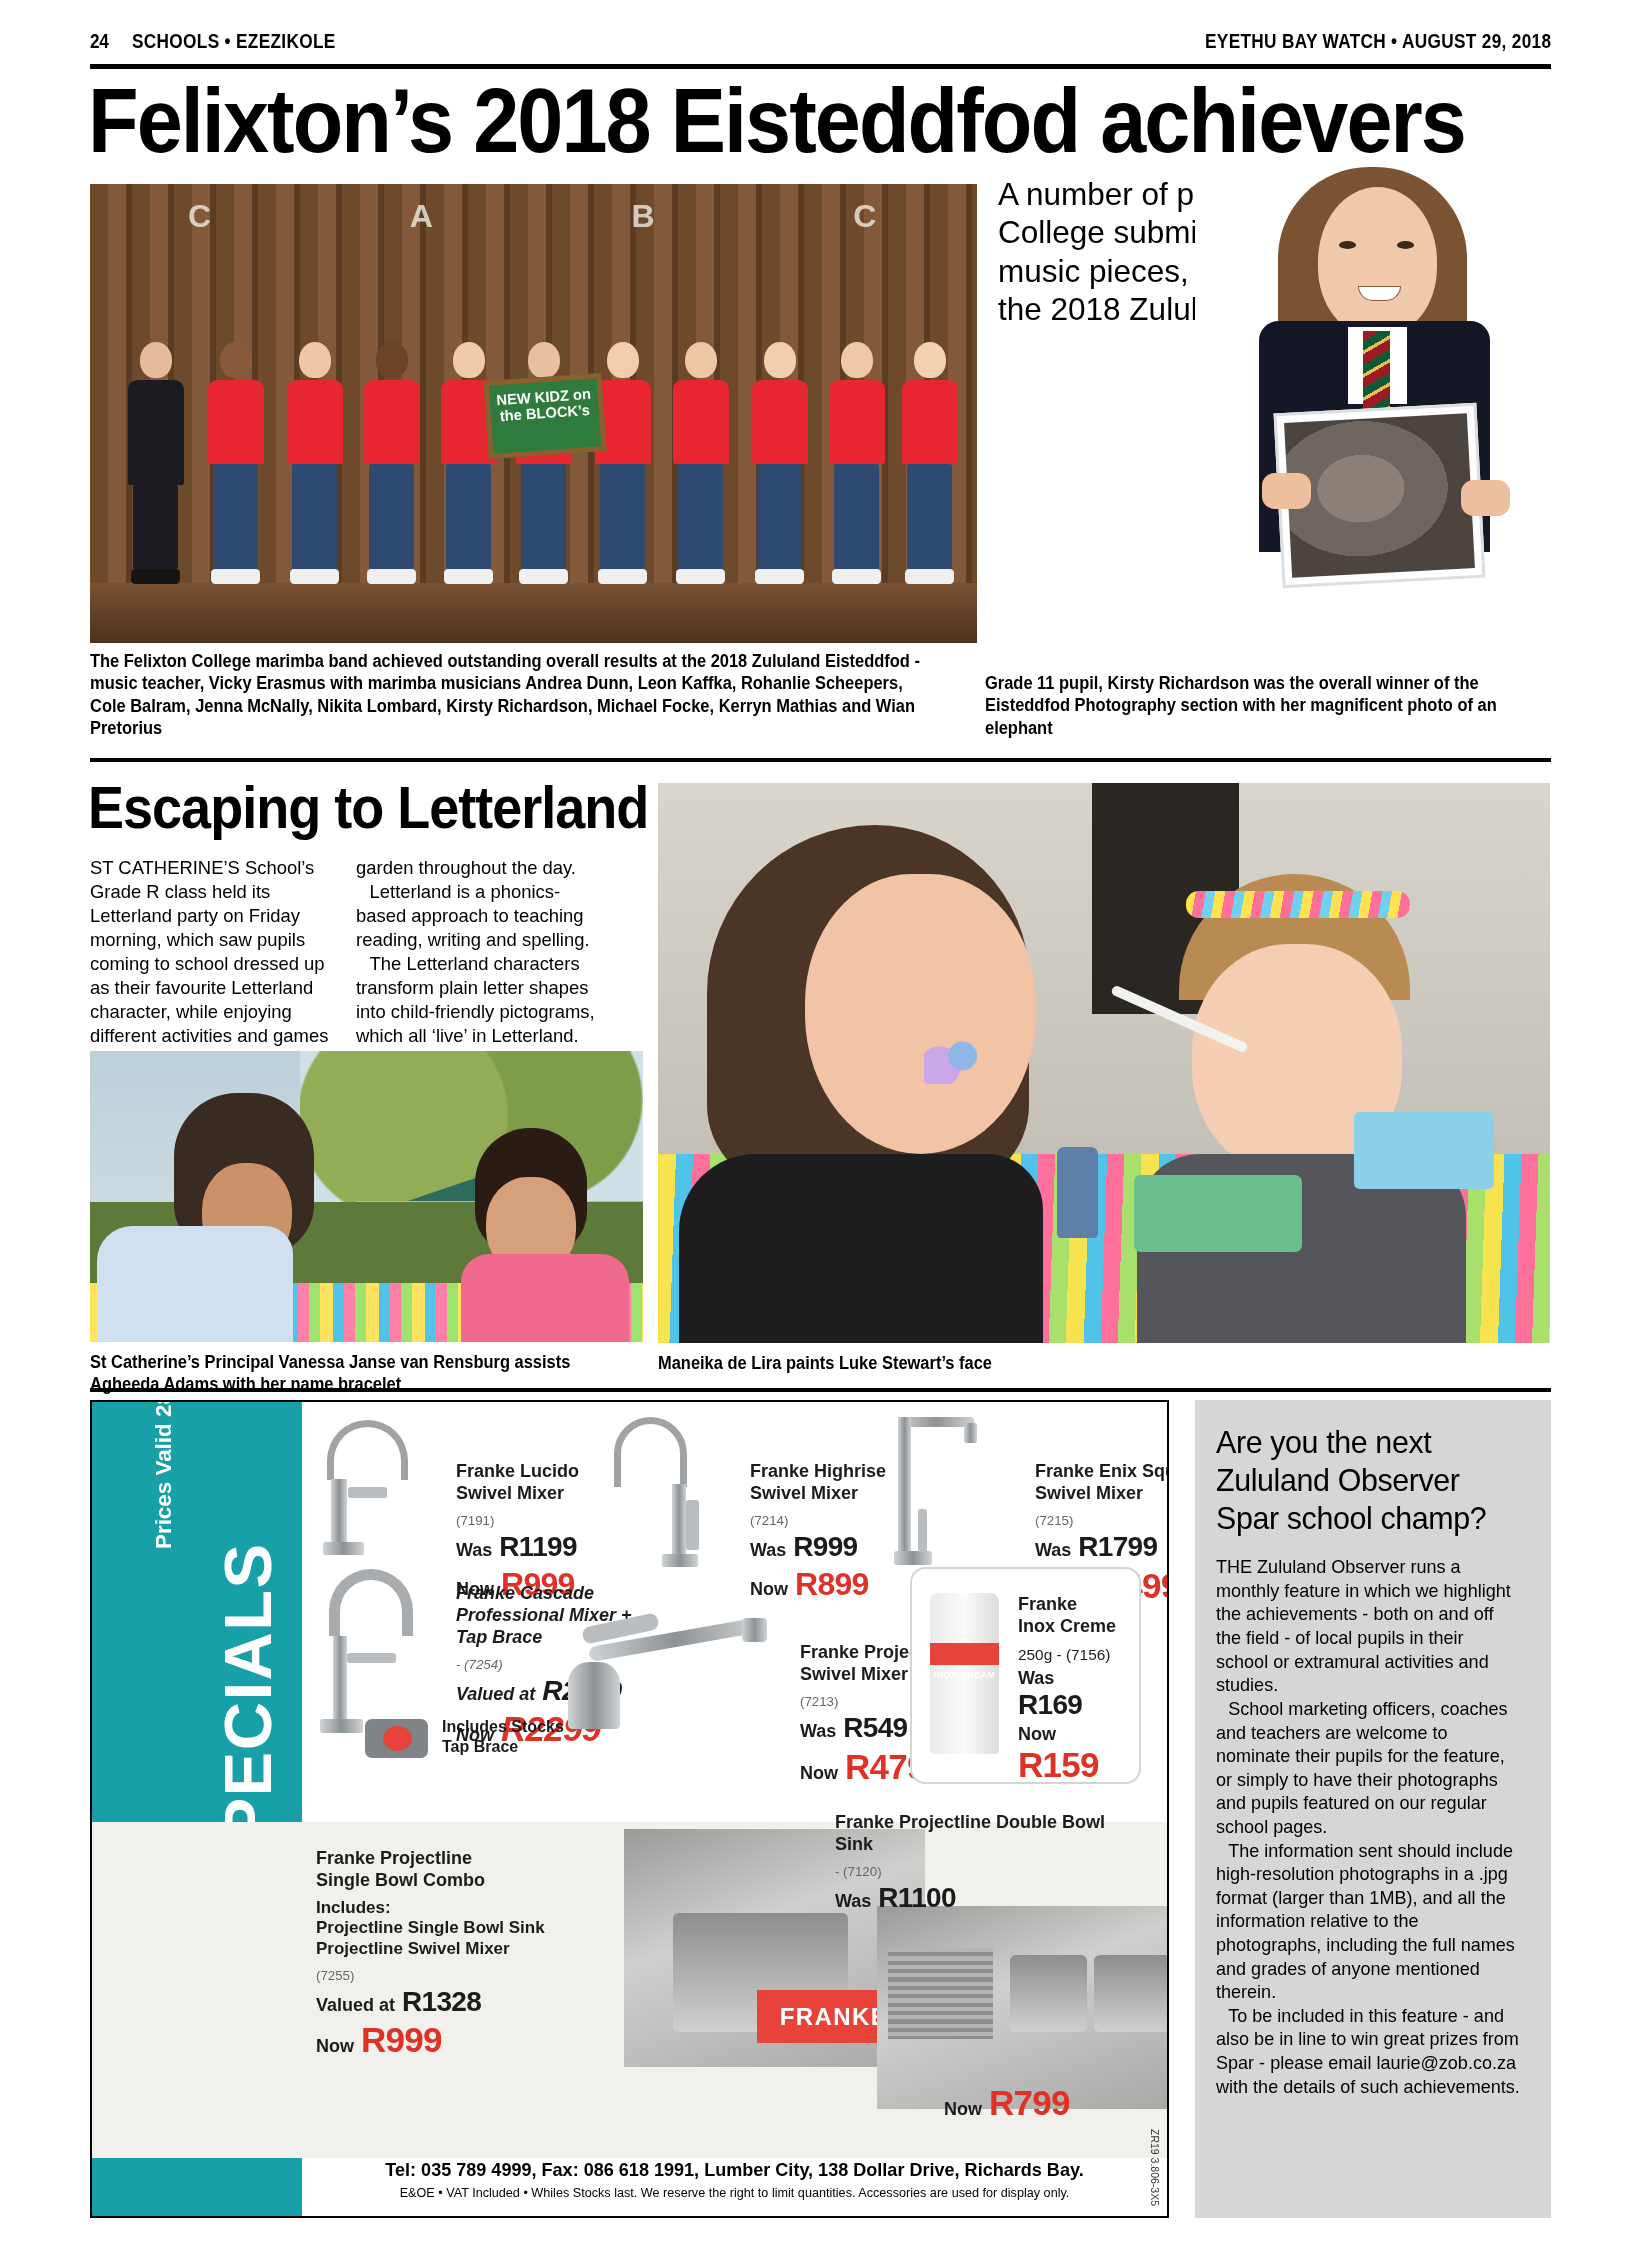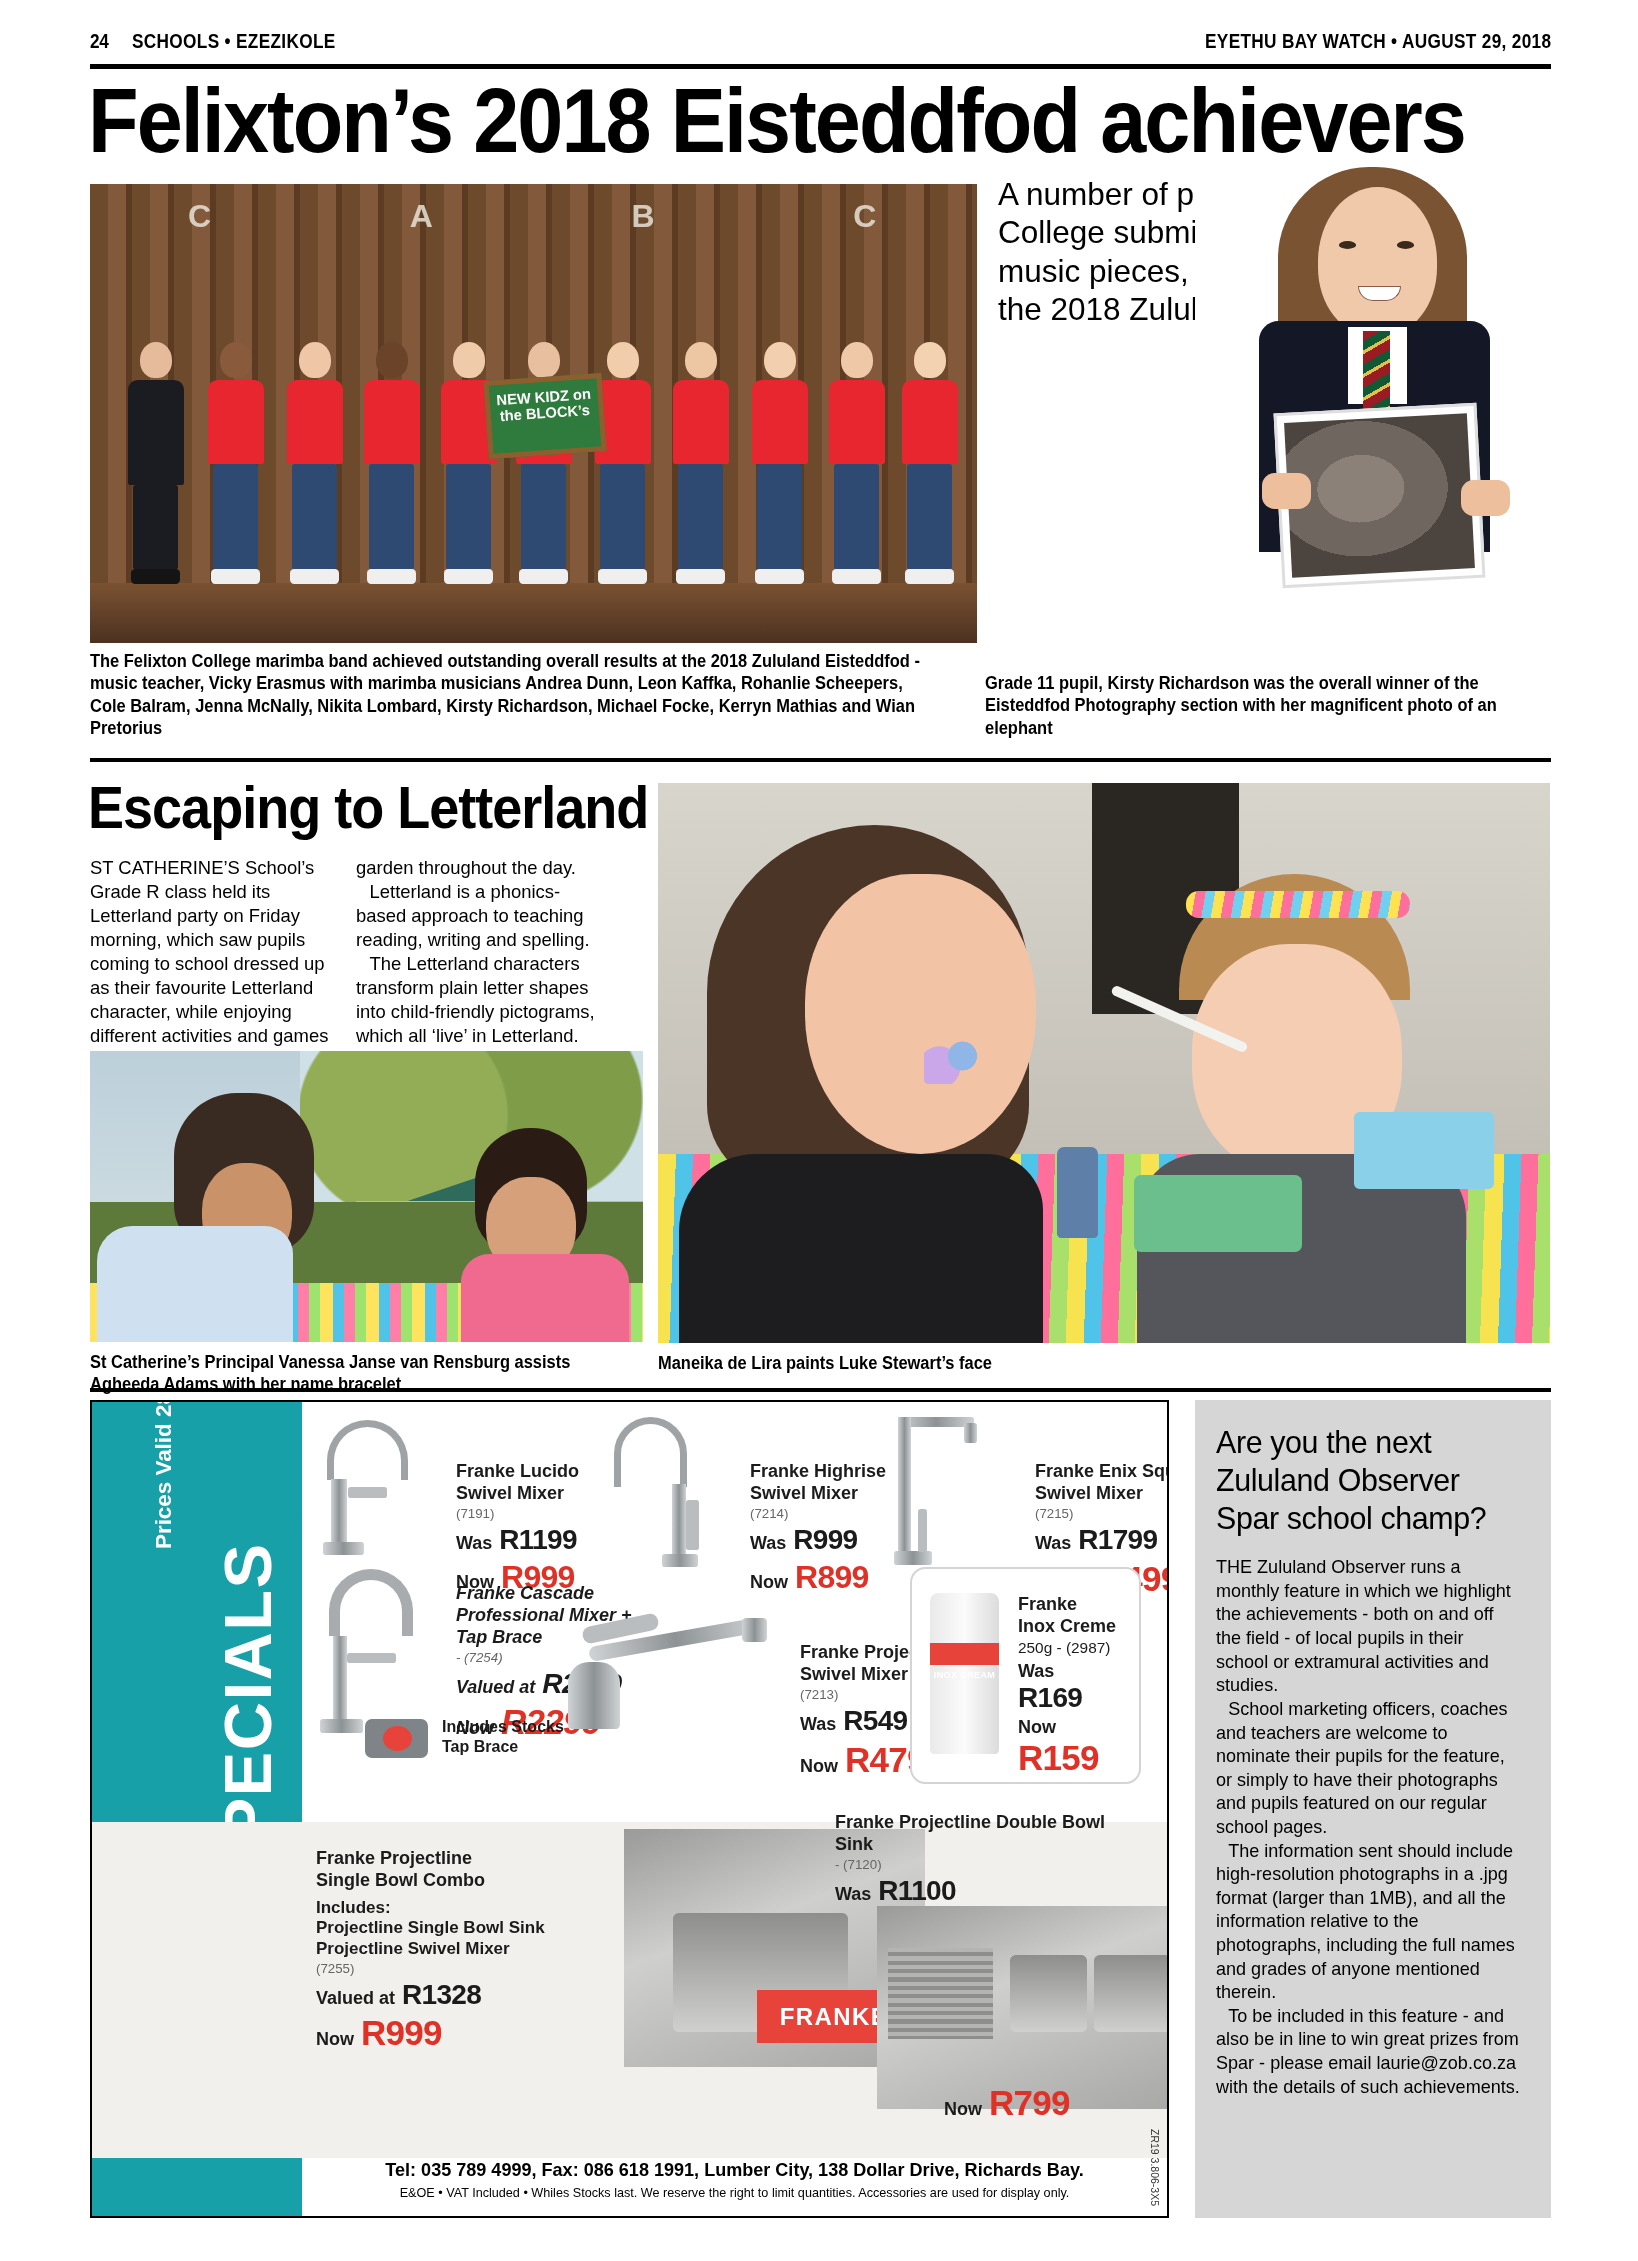--- a/index.html
+++ b/index.html
@@ -324,21 +324,21 @@
   }
   .prices-valid {
     position: absolute; left: 59px; top: 147px;
     transform: rotate(-90deg); transform-origin: left top;
     color: #fff; font-size: 22.4px; font-weight: bold;
     font-family: "Liberation Sans", sans-serif; white-space: nowrap;
   }
 
   .prod { position: absolute; font-family: "Liberation Sans", sans-serif; }
   .prod-name { font-weight: bold; font-size: 18px; line-height: 1.22; color: #1b1b1b; }
-  .prod-code { font-size: 13.3px; color: #666; margin-top: 1px; }
+  .prod-code { font-size: 13.3px; color: #666; margin-top: 8px; }
   .price-row { display: flex; align-items: baseline; gap: 7px; margin-top: 2.8px; }
   .price-lbl { font-weight: bold; font-size: 18px; color: #1b1b1b; }
   .price-was { font-weight: bold; font-size: 28px; color: #1b1b1b; letter-spacing: -0.7px; }
   .price-now { font-weight: bold; font-size: 32px; color: #e03127; letter-spacing: -0.7px; }
   .price-now.big { font-size: 35px; }
 
   .tap { position: absolute; }
   .tap .spout {
     position: absolute; border: 7.7px solid #9fa3a6; border-bottom: none;
     border-radius: 42px 42px 0 0; background: transparent;
@@ -712,21 +712,21 @@
     </div>
 
     <div class="inox-box" style="left:818px;top:165px;width:231px;height:217px;">
       <div class="inox-tube">
         <div class="band"></div>
         <div class="lbl">INOX CREAM</div>
       </div>
       <div class="prod" style="left:106px;top:25px;width:119px;">
         <div class="prod-name" style="white-space:pre-line;">Franke
 Inox Creme</div>
-        <div class="prod-code" style="font-size:15.4px;color:#1b1b1b;">250g - (2987)</div>
+        <div class="prod-code" style="font-size:15.4px;color:#1b1b1b;">250g - (7156)</div>
         <div style="margin-top:4.2px;"><span class="price-lbl">Was</span></div>
         <div><span class="price-was">R169</span></div>
         <div style="margin-top:2.8px;"><span class="price-lbl">Now</span></div>
         <div><span class="price-now big">R159</span></div>
       </div>
     </div>
 
     <div class="sink-combo" style="left:0px;top:420px;width:1079px;height:336px;"></div>
     <div class="prod" style="left:224px;top:446px;width:294px;z-index:3;">
       <div class="prod-name" style="white-space:pre-line;">Franke Projectline

